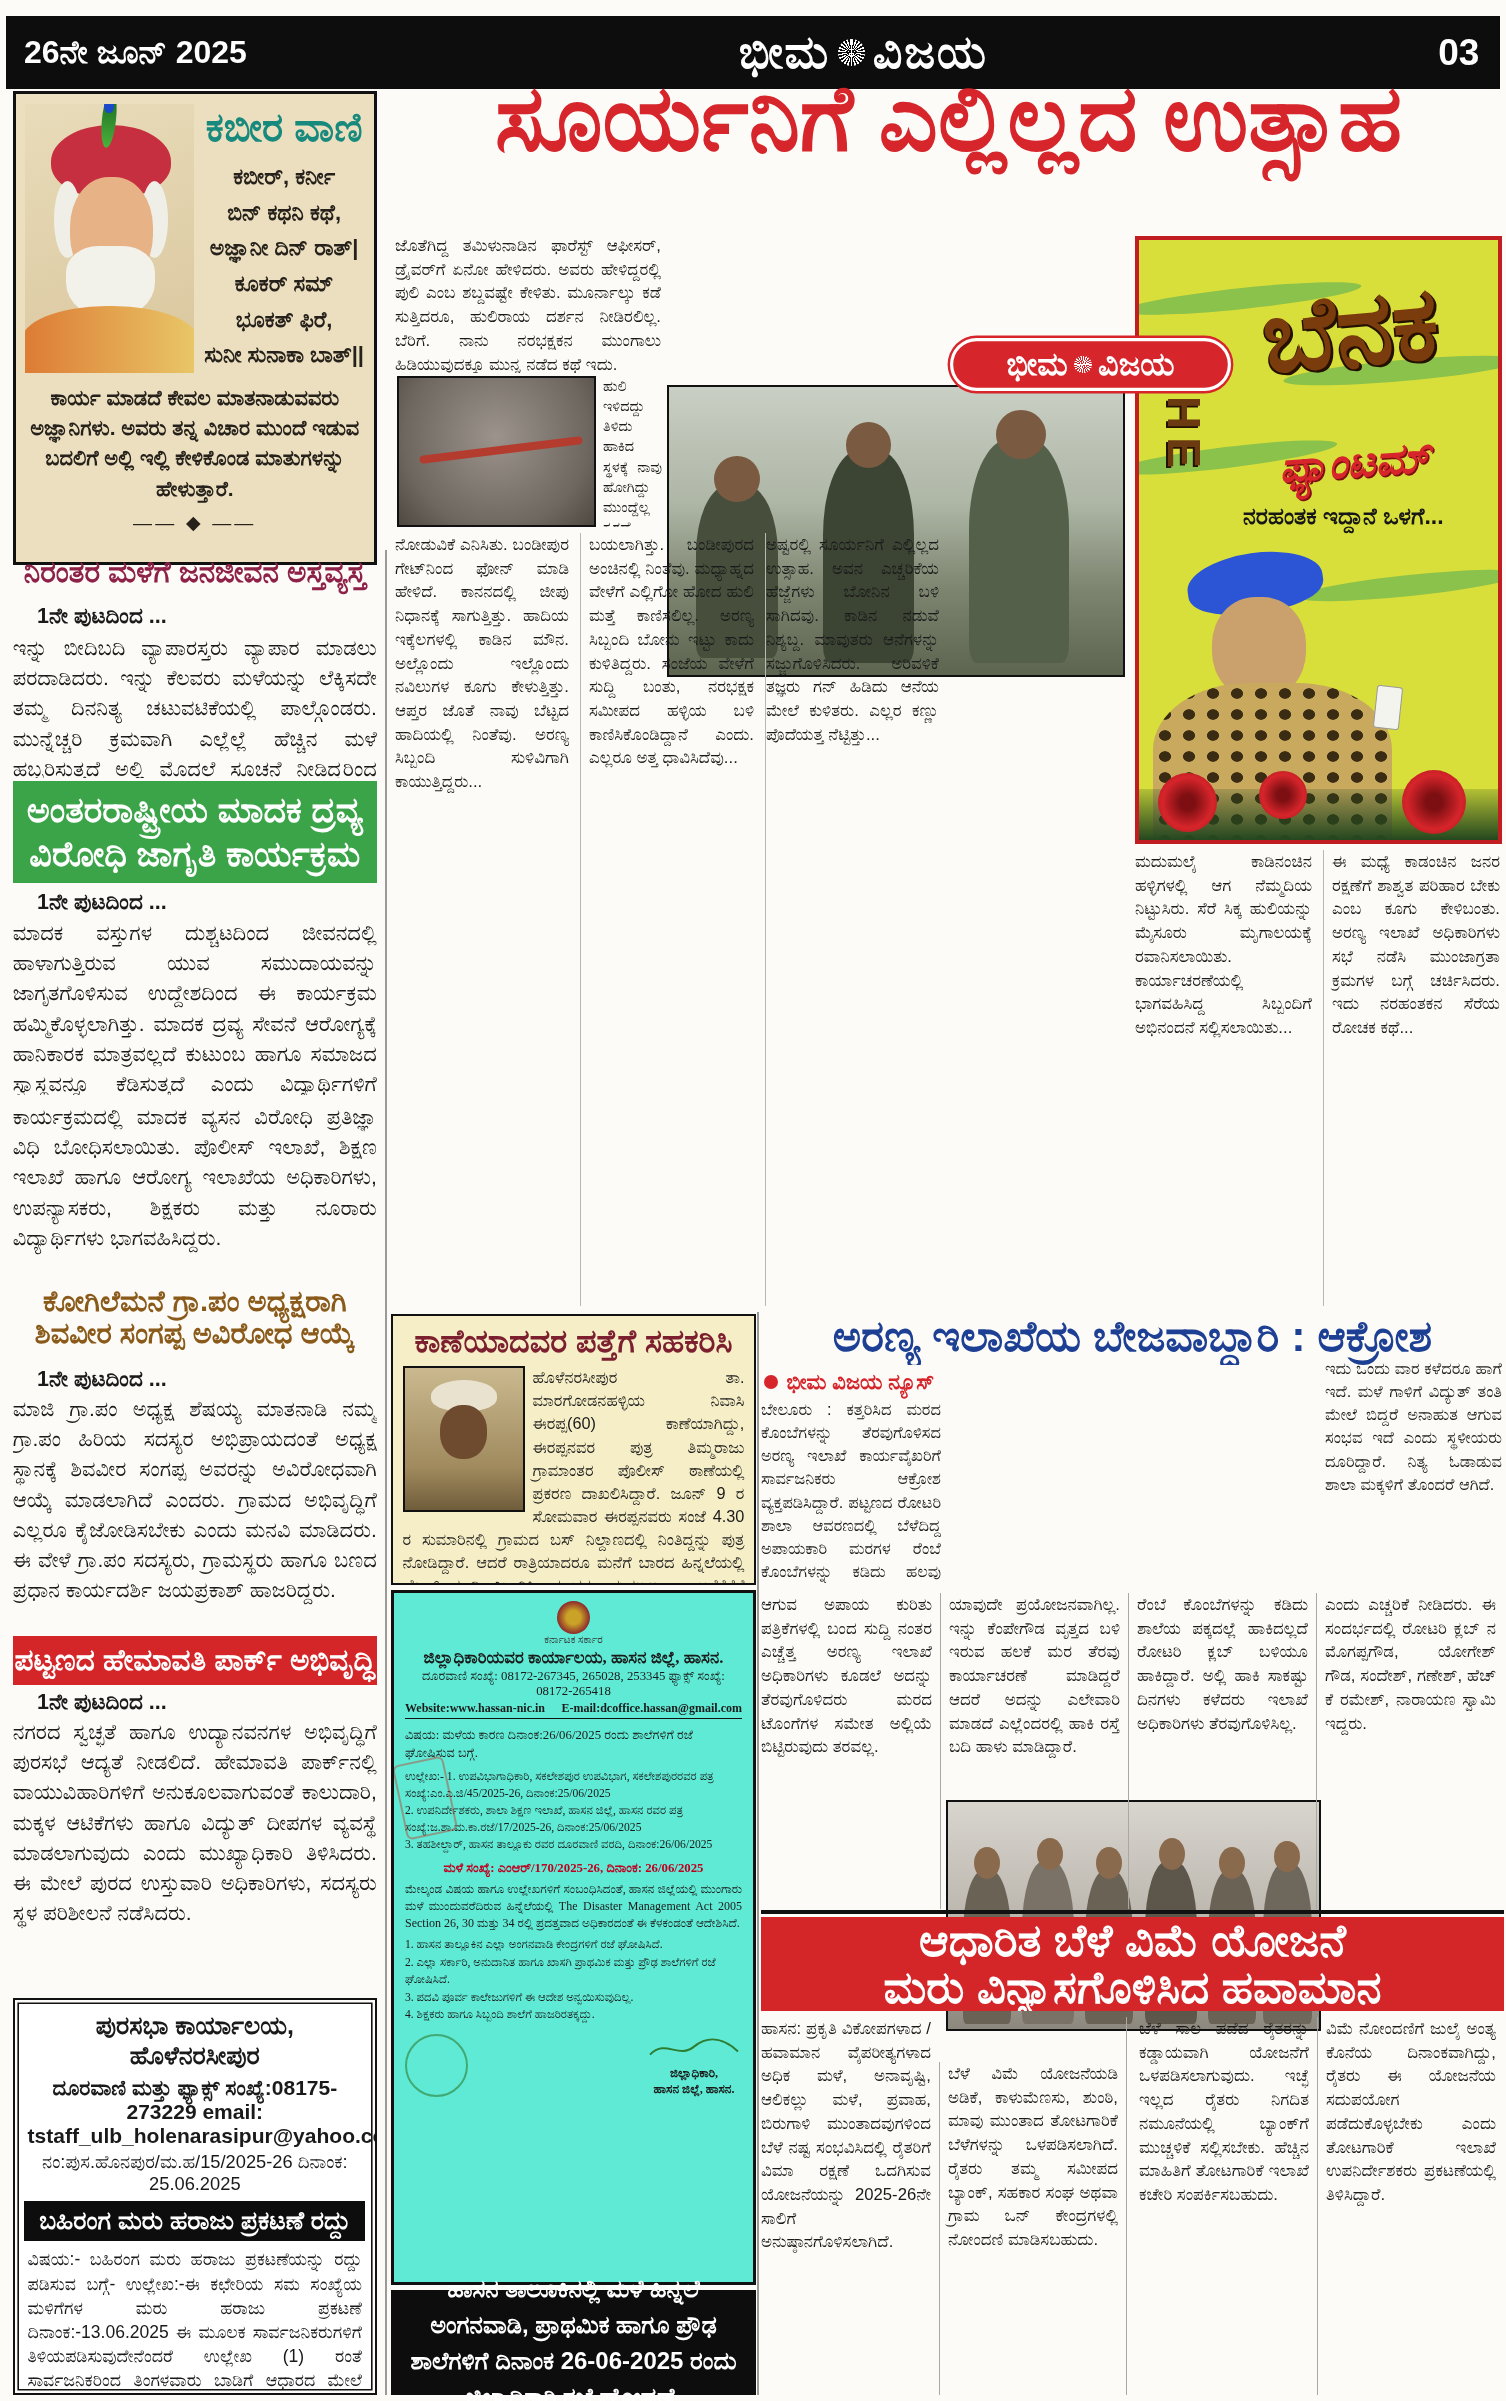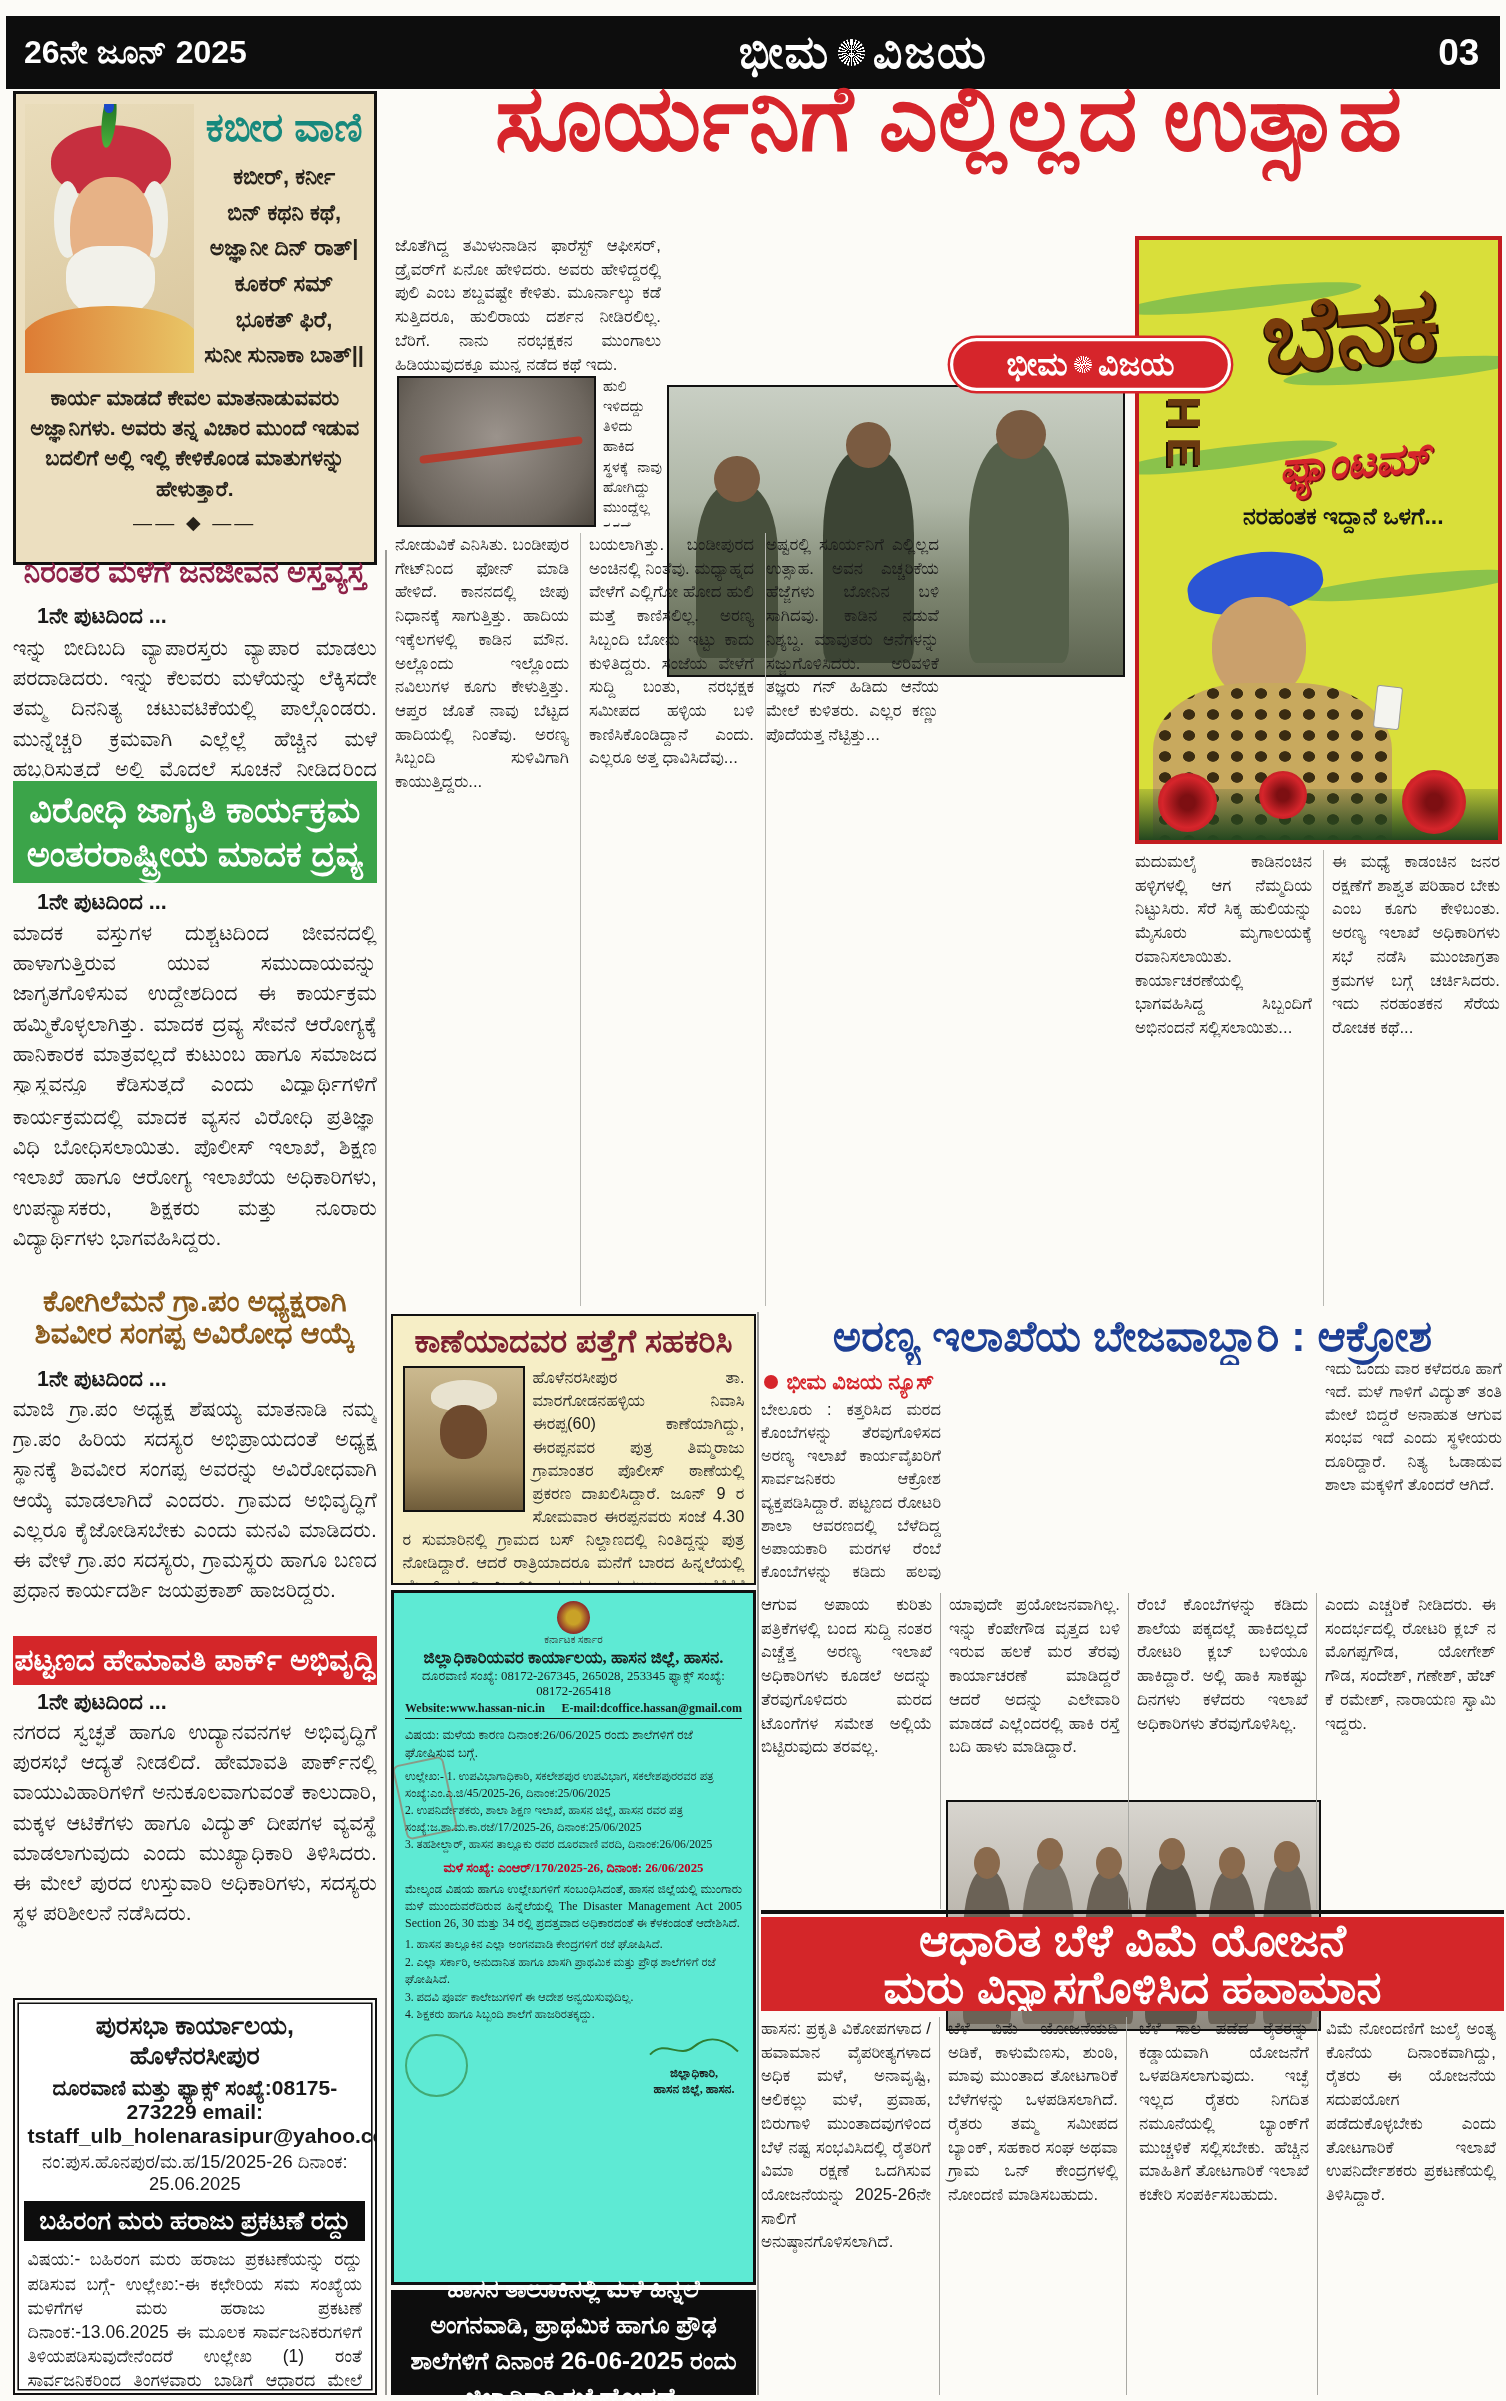--- a/index.html
+++ b/index.html
@@ -146,22 +146,22 @@
     </div>
     <div class="kabir-comm" style="clear:both;">ಕಾರ್ಯ ಮಾಡದೆ ಕೇವಲ ಮಾತನಾಡುವವರು ಅಜ್ಞಾನಿಗಳು. ಅವರು ತನ್ನ ವಿಚಾರ ಮುಂದೆ ಇಡುವ ಬದಲಿಗೆ ಅಲ್ಲಿ ಇಲ್ಲಿ ಕೇಳಿಕೊಂಡ ಮಾತುಗಳನ್ನು ಹೇಳುತ್ತಾರೆ.</div>
     <div class="kabir-div">—— ◆ ——</div>
   </div>
 
   <div class="abs hl clip" style="left:12.8px;top:555px;width:364px;height:46px;font-size:29.5px;color:#8e2148;text-align:center;">ನಿರಂತರ ಮಳೆಗೆ ಜನಜೀವನ ಅಸ್ತವ್ಯಸ್ತ</div>
   <div class="abs cont clip" style="left:37px;top:604px;width:335px;height:27px;">1ನೇ ಪುಟದಿಂದ ...</div>
   <div class="abs body-txt clip" style="left:12.8px;top:633px;width:364px;height:145px;">ಇನ್ನು ಬೀದಿಬದಿ ವ್ಯಾಪಾರಸ್ತರು ವ್ಯಾಪಾರ ಮಾಡಲು ಪರದಾಡಿದರು. ಇನ್ನು ಕೆಲವರು ಮಳೆಯನ್ನು ಲೆಕ್ಕಿಸದೇ ತಮ್ಮ ದಿನನಿತ್ಯ ಚಟುವಟಿಕೆಯಲ್ಲಿ ಪಾಲ್ಗೊಂಡರು. ಮುನ್ನೆಚ್ಚರಿ ಕ್ರಮವಾಗಿ ಎಲ್ಲೆಲ್ಲೆ ಹೆಚ್ಚಿನ ಮಳೆ ಹಬ್ಬರಿಸುತ್ತದೆ ಅಲ್ಲಿ ಮೊದಲೆ ಸೂಚನೆ ನೀಡಿದ್ದರಿಂದ ಆಲೂರು, ಸಕಲೇಶಪುರ ಹಾಗೂ ಅರಕಲಗೂಡು ಭಾಗದಲ್ಲಿ ಶಾಲೆಗಳಿಗೆ ರಜೆ ಕೊಡಲಾಗಿತ್ತು. ಇನ್ನು ಹಲವು ದಿನಗಳ ಕಾಲ ಈ ಮಳೆ ಬರುವುದಾಗಿ ಹವಮಾನ ಇಲಾಖೆ ಸೂಚನೆ ನೀಡಿದೆ.</div>
 
   <div class="abs banner clip" style="left:12.8px;top:781px;width:364px;height:102px;background:#3ba449;font-size:35px;line-height:1.25;">
+    <div>ಅಂತರರಾಷ್ಟ್ರೀಯ ಮಾದಕ ದ್ರವ್ಯ</div>
     <div>ವಿರೋಧಿ ಜಾಗೃತಿ ಕಾರ್ಯಕ್ರಮ</div>
-    <div>ಅಂತರರಾಷ್ಟ್ರೀಯ ಮಾದಕ ದ್ರವ್ಯ</div>
   </div>
   <div class="abs cont clip" style="left:37px;top:890px;width:335px;height:25.5px;">1ನೇ ಪುಟದಿಂದ ...</div>
   <div class="abs body-txt clip" style="left:12.8px;top:918px;width:364px;height:177px;">ಮಾದಕ ವಸ್ತುಗಳ ದುಶ್ಚಟದಿಂದ ಜೀವನದಲ್ಲಿ ಹಾಳಾಗುತ್ತಿರುವ ಯುವ ಸಮುದಾಯವನ್ನು ಜಾಗೃತಗೊಳಿಸುವ ಉದ್ದೇಶದಿಂದ ಈ ಕಾರ್ಯಕ್ರಮ ಹಮ್ಮಿಕೊಳ್ಳಲಾಗಿತ್ತು. ಮಾದಕ ದ್ರವ್ಯ ಸೇವನೆ ಆರೋಗ್ಯಕ್ಕೆ ಹಾನಿಕಾರಕ ಮಾತ್ರವಲ್ಲದೆ ಕುಟುಂಬ ಹಾಗೂ ಸಮಾಜದ ಸ್ವಾಸ್ಥ್ಯವನ್ನೂ ಕೆಡಿಸುತ್ತದೆ ಎಂದು ವಿದ್ಯಾರ್ಥಿಗಳಿಗೆ ತಿಳಿಸಲಾಯಿತು.</div>
   <div class="abs body-txt clip" style="left:12.8px;top:1102px;width:364px;height:177px;">ಕಾರ್ಯಕ್ರಮದಲ್ಲಿ ಮಾದಕ ವ್ಯಸನ ವಿರೋಧಿ ಪ್ರತಿಜ್ಞಾ ವಿಧಿ ಬೋಧಿಸಲಾಯಿತು. ಪೊಲೀಸ್ ಇಲಾಖೆ, ಶಿಕ್ಷಣ ಇಲಾಖೆ ಹಾಗೂ ಆರೋಗ್ಯ ಇಲಾಖೆಯ ಅಧಿಕಾರಿಗಳು, ಉಪನ್ಯಾಸಕರು, ಶಿಕ್ಷಕರು ಮತ್ತು ನೂರಾರು ವಿದ್ಯಾರ್ಥಿಗಳು ಭಾಗವಹಿಸಿದ್ದರು.</div>
 
   <div class="abs hl clip" style="left:12.8px;top:1285px;width:364px;height:77px;font-size:29px;color:#8a5a1a;text-align:center;">
     <div>ಕೋಗಿಲೆಮನೆ ಗ್ರಾ.ಪಂ ಅಧ್ಯಕ್ಷರಾಗಿ</div>
     <div>ಶಿವವೀರ ಸಂಗಪ್ಪ ಅವಿರೋಧ ಆಯ್ಕೆ</div>
   </div>
   <div class="abs cont clip" style="left:37px;top:1367px;width:335px;height:25.5px;">1ನೇ ಪುಟದಿಂದ ...</div>
@@ -319,19 +319,19 @@
   </div>
 
   <div class="abs rule-h" style="left:761px;top:1910px;width:743px;height:4px;"></div>
 
   <div class="abs banner clip" style="left:761px;top:1917px;width:743px;height:94px;background:#d42629;font-size:45px;line-height:1.05;">
     <div>ಆಧಾರಿತ ಬೆಳೆ ವಿಮೆ ಯೋಜನೆ</div>
     <div>ಮರು ವಿನ್ಯಾಸಗೊಳಿಸಿದ ಹವಾಮಾನ</div>
   </div>
   <div class="abs colset" style="left:761px;top:2017px;width:743px;height:378px;">
     <div class="ncol small-txt clip" style="width:178px;">ಹಾಸನ: ಪ್ರಕೃತಿ ವಿಕೋಪಗಳಾದ / ಹವಾಮಾನ ವೈಪರೀತ್ಯಗಳಾದ ಅಧಿಕ ಮಳೆ, ಅನಾವೃಷ್ಟಿ, ಆಲಿಕಲ್ಲು ಮಳೆ, ಪ್ರವಾಹ, ಬಿರುಗಾಳಿ ಮುಂತಾದವುಗಳಿಂದ ಬೆಳೆ ನಷ್ಟ ಸಂಭವಿಸಿದಲ್ಲಿ ರೈತರಿಗೆ ವಿಮಾ ರಕ್ಷಣೆ ಒದಗಿಸುವ ಯೋಜನೆಯನ್ನು 2025-26ನೇ ಸಾಲಿಗೆ ಅನುಷ್ಠಾನಗೊಳಿಸಲಾಗಿದೆ.</div>
-    <div class="ncol small-txt clip" style="width:178px;">ಬೆಳೆ ವಿಮೆ ಯೋಜನೆಯಡಿ ಅಡಿಕೆ, ಕಾಳುಮೆಣಸು, ಶುಂಠಿ, ಮಾವು ಮುಂತಾದ ತೋಟಗಾರಿಕೆ ಬೆಳೆಗಳನ್ನು ಒಳಪಡಿಸಲಾಗಿದೆ. ರೈತರು ತಮ್ಮ ಸಮೀಪದ ಬ್ಯಾಂಕ್, ಸಹಕಾರ ಸಂಘ ಅಥವಾ ಗ್ರಾಮ ಒನ್ ಕೇಂದ್ರಗಳಲ್ಲಿ ನೋಂದಣಿ ಮಾಡಿಸಬಹುದು.</div>
+    <div class="ncol small-txt clip" style="width:178px;margin-top:45px;">ಬೆಳೆ ವಿಮೆ ಯೋಜನೆಯಡಿ ಅಡಿಕೆ, ಕಾಳುಮೆಣಸು, ಶುಂಠಿ, ಮಾವು ಮುಂತಾದ ತೋಟಗಾರಿಕೆ ಬೆಳೆಗಳನ್ನು ಒಳಪಡಿಸಲಾಗಿದೆ. ರೈತರು ತಮ್ಮ ಸಮೀಪದ ಬ್ಯಾಂಕ್, ಸಹಕಾರ ಸಂಘ ಅಥವಾ ಗ್ರಾಮ ಒನ್ ಕೇಂದ್ರಗಳಲ್ಲಿ ನೋಂದಣಿ ಮಾಡಿಸಬಹುದು.</div>
     <div class="ncol small-txt clip" style="width:178px;padding-left:12px;">ಬೆಳೆ ಸಾಲ ಪಡೆದ ರೈತರನ್ನು ಕಡ್ಡಾಯವಾಗಿ ಯೋಜನೆಗೆ ಒಳಪಡಿಸಲಾಗುವುದು. ಇಚ್ಛೆ ಇಲ್ಲದ ರೈತರು ನಿಗದಿತ ನಮೂನೆಯಲ್ಲಿ ಬ್ಯಾಂಕ್‌ಗೆ ಮುಚ್ಚಳಿಕೆ ಸಲ್ಲಿಸಬೇಕು. ಹೆಚ್ಚಿನ ಮಾಹಿತಿಗೆ ತೋಟಗಾರಿಕೆ ಇಲಾಖೆ ಕಚೇರಿ ಸಂಪರ್ಕಿಸಬಹುದು.</div>
     <div class="ncol small-txt clip" style="width:178px;">ವಿಮೆ ನೋಂದಣಿಗೆ ಜುಲೈ ಅಂತ್ಯ ಕೊನೆಯ ದಿನಾಂಕವಾಗಿದ್ದು, ರೈತರು ಈ ಯೋಜನೆಯ ಸದುಪಯೋಗ ಪಡೆದುಕೊಳ್ಳಬೇಕು ಎಂದು ತೋಟಗಾರಿಕೆ ಇಲಾಖೆ ಉಪನಿರ್ದೇಶಕರು ಪ್ರಕಟಣೆಯಲ್ಲಿ ತಿಳಿಸಿದ್ದಾರೆ.</div>
   </div>
 
 </div>
 
 
 </body></html>

